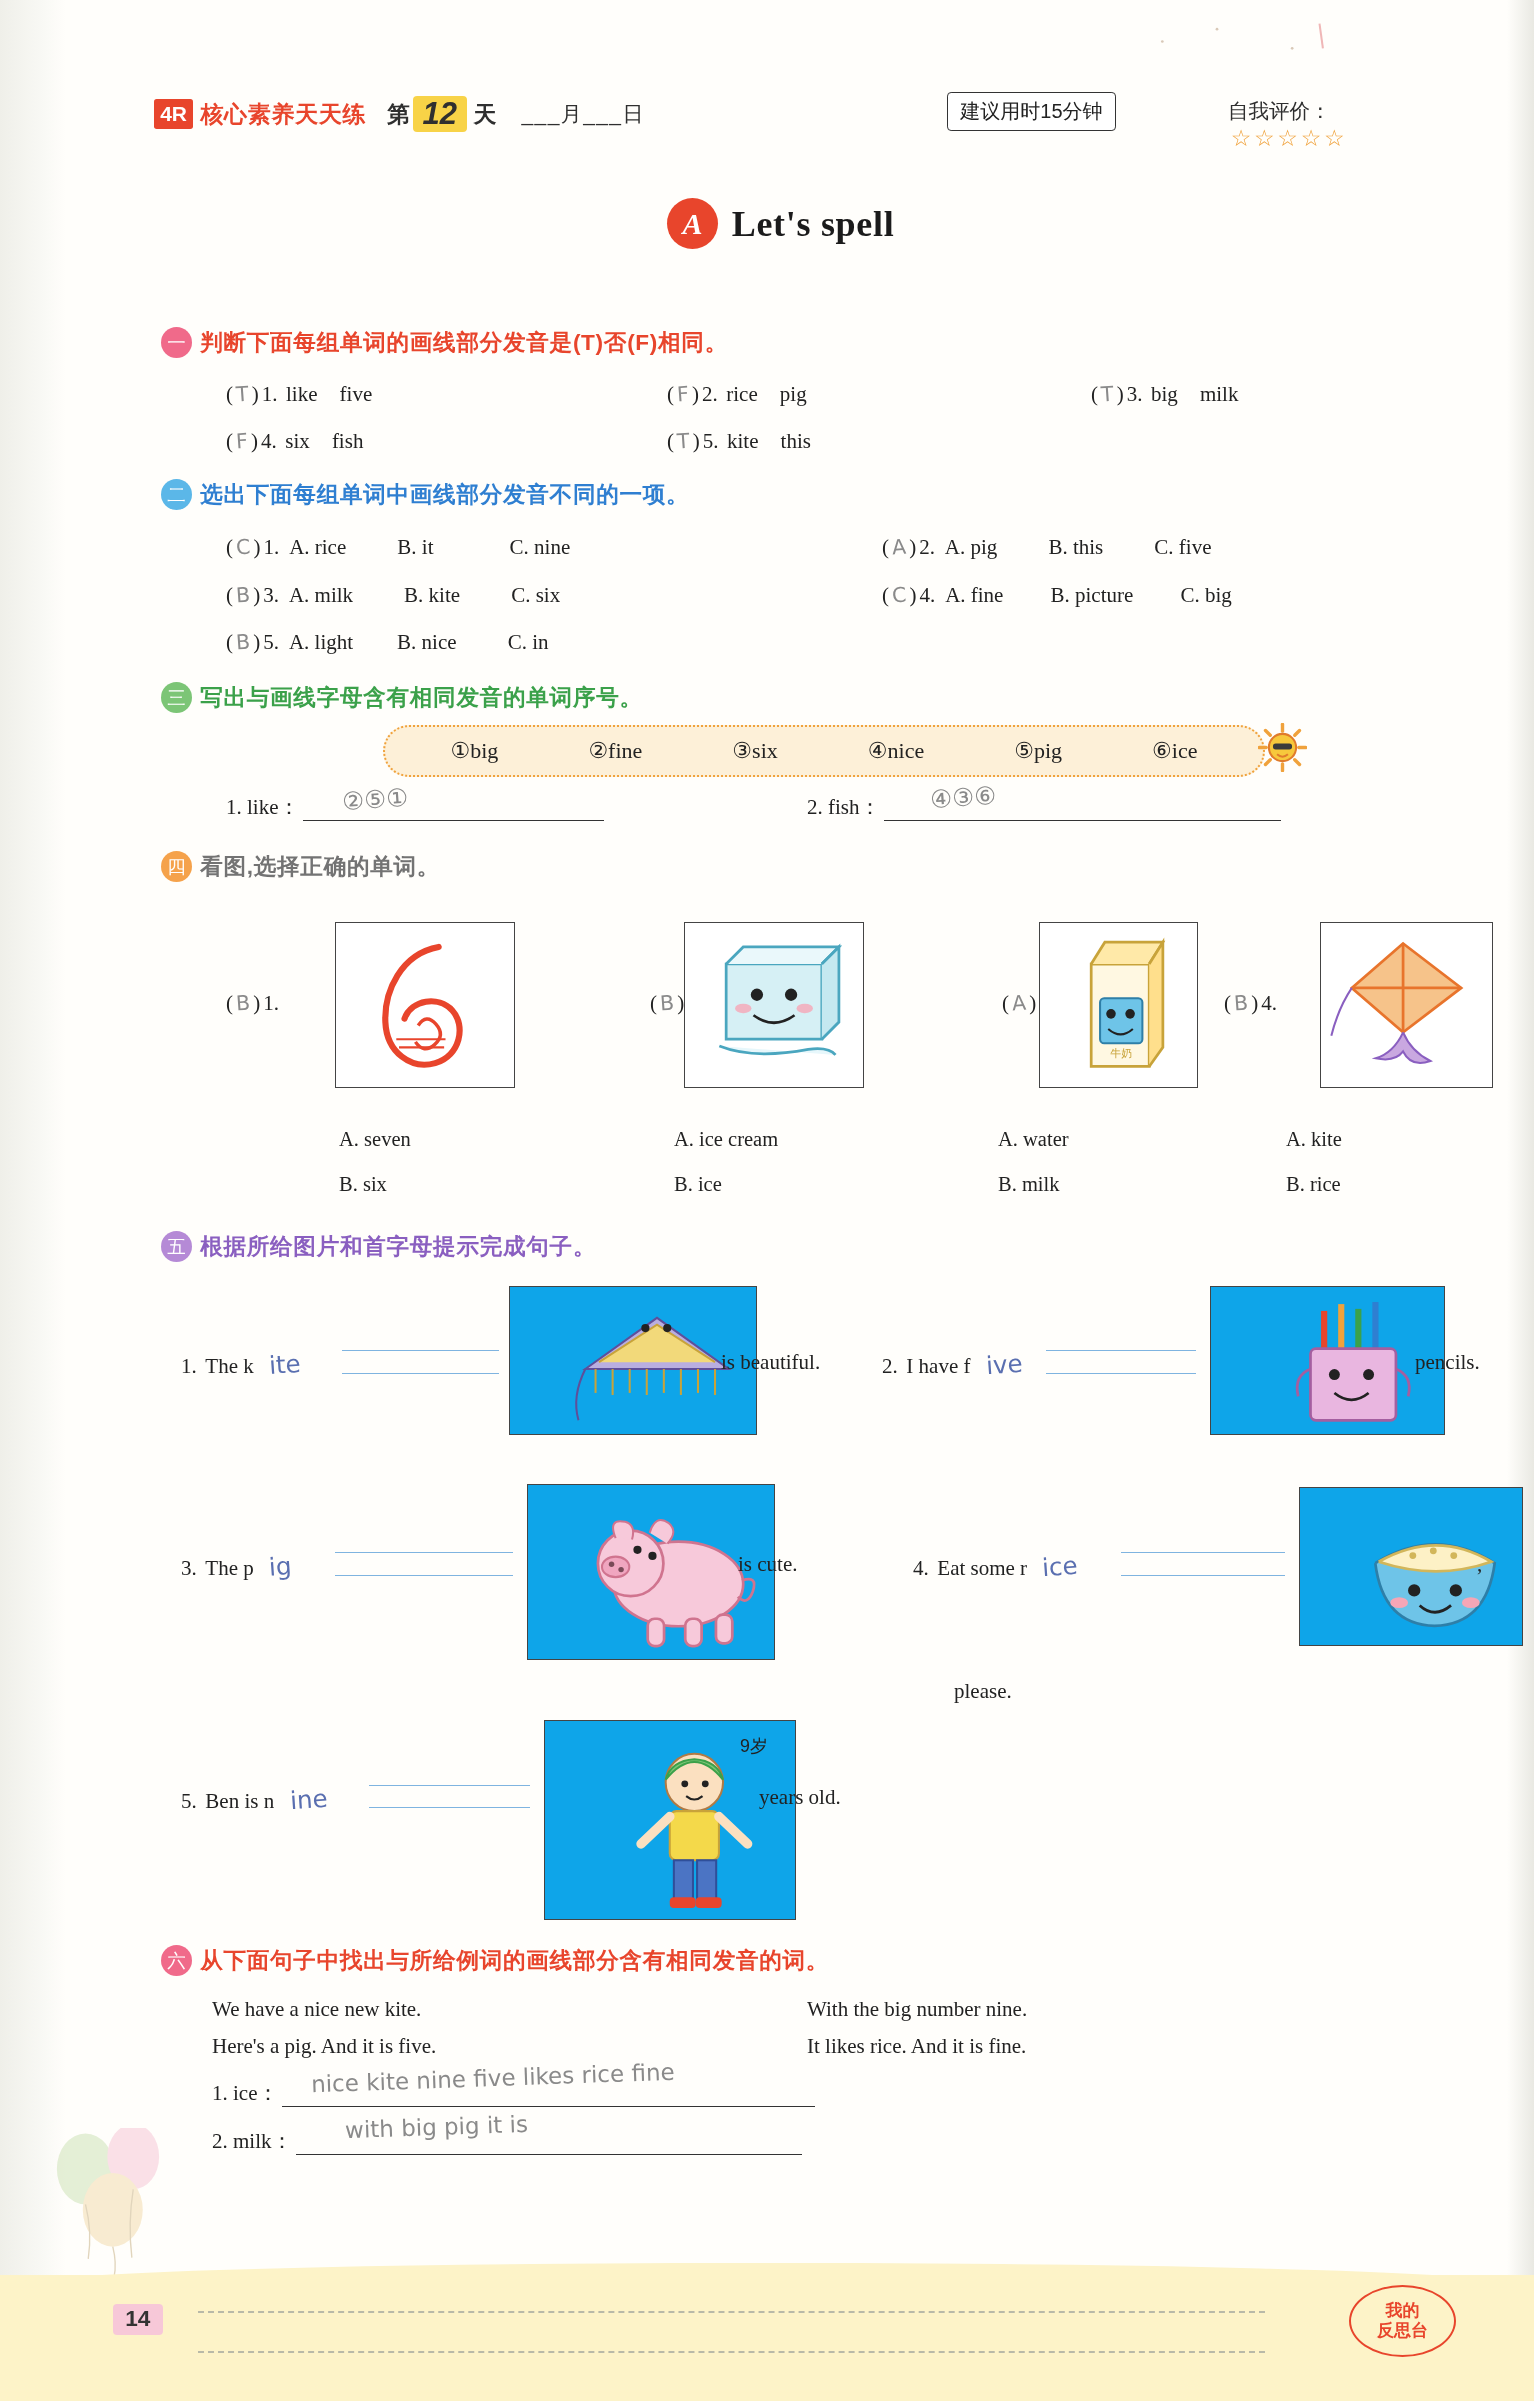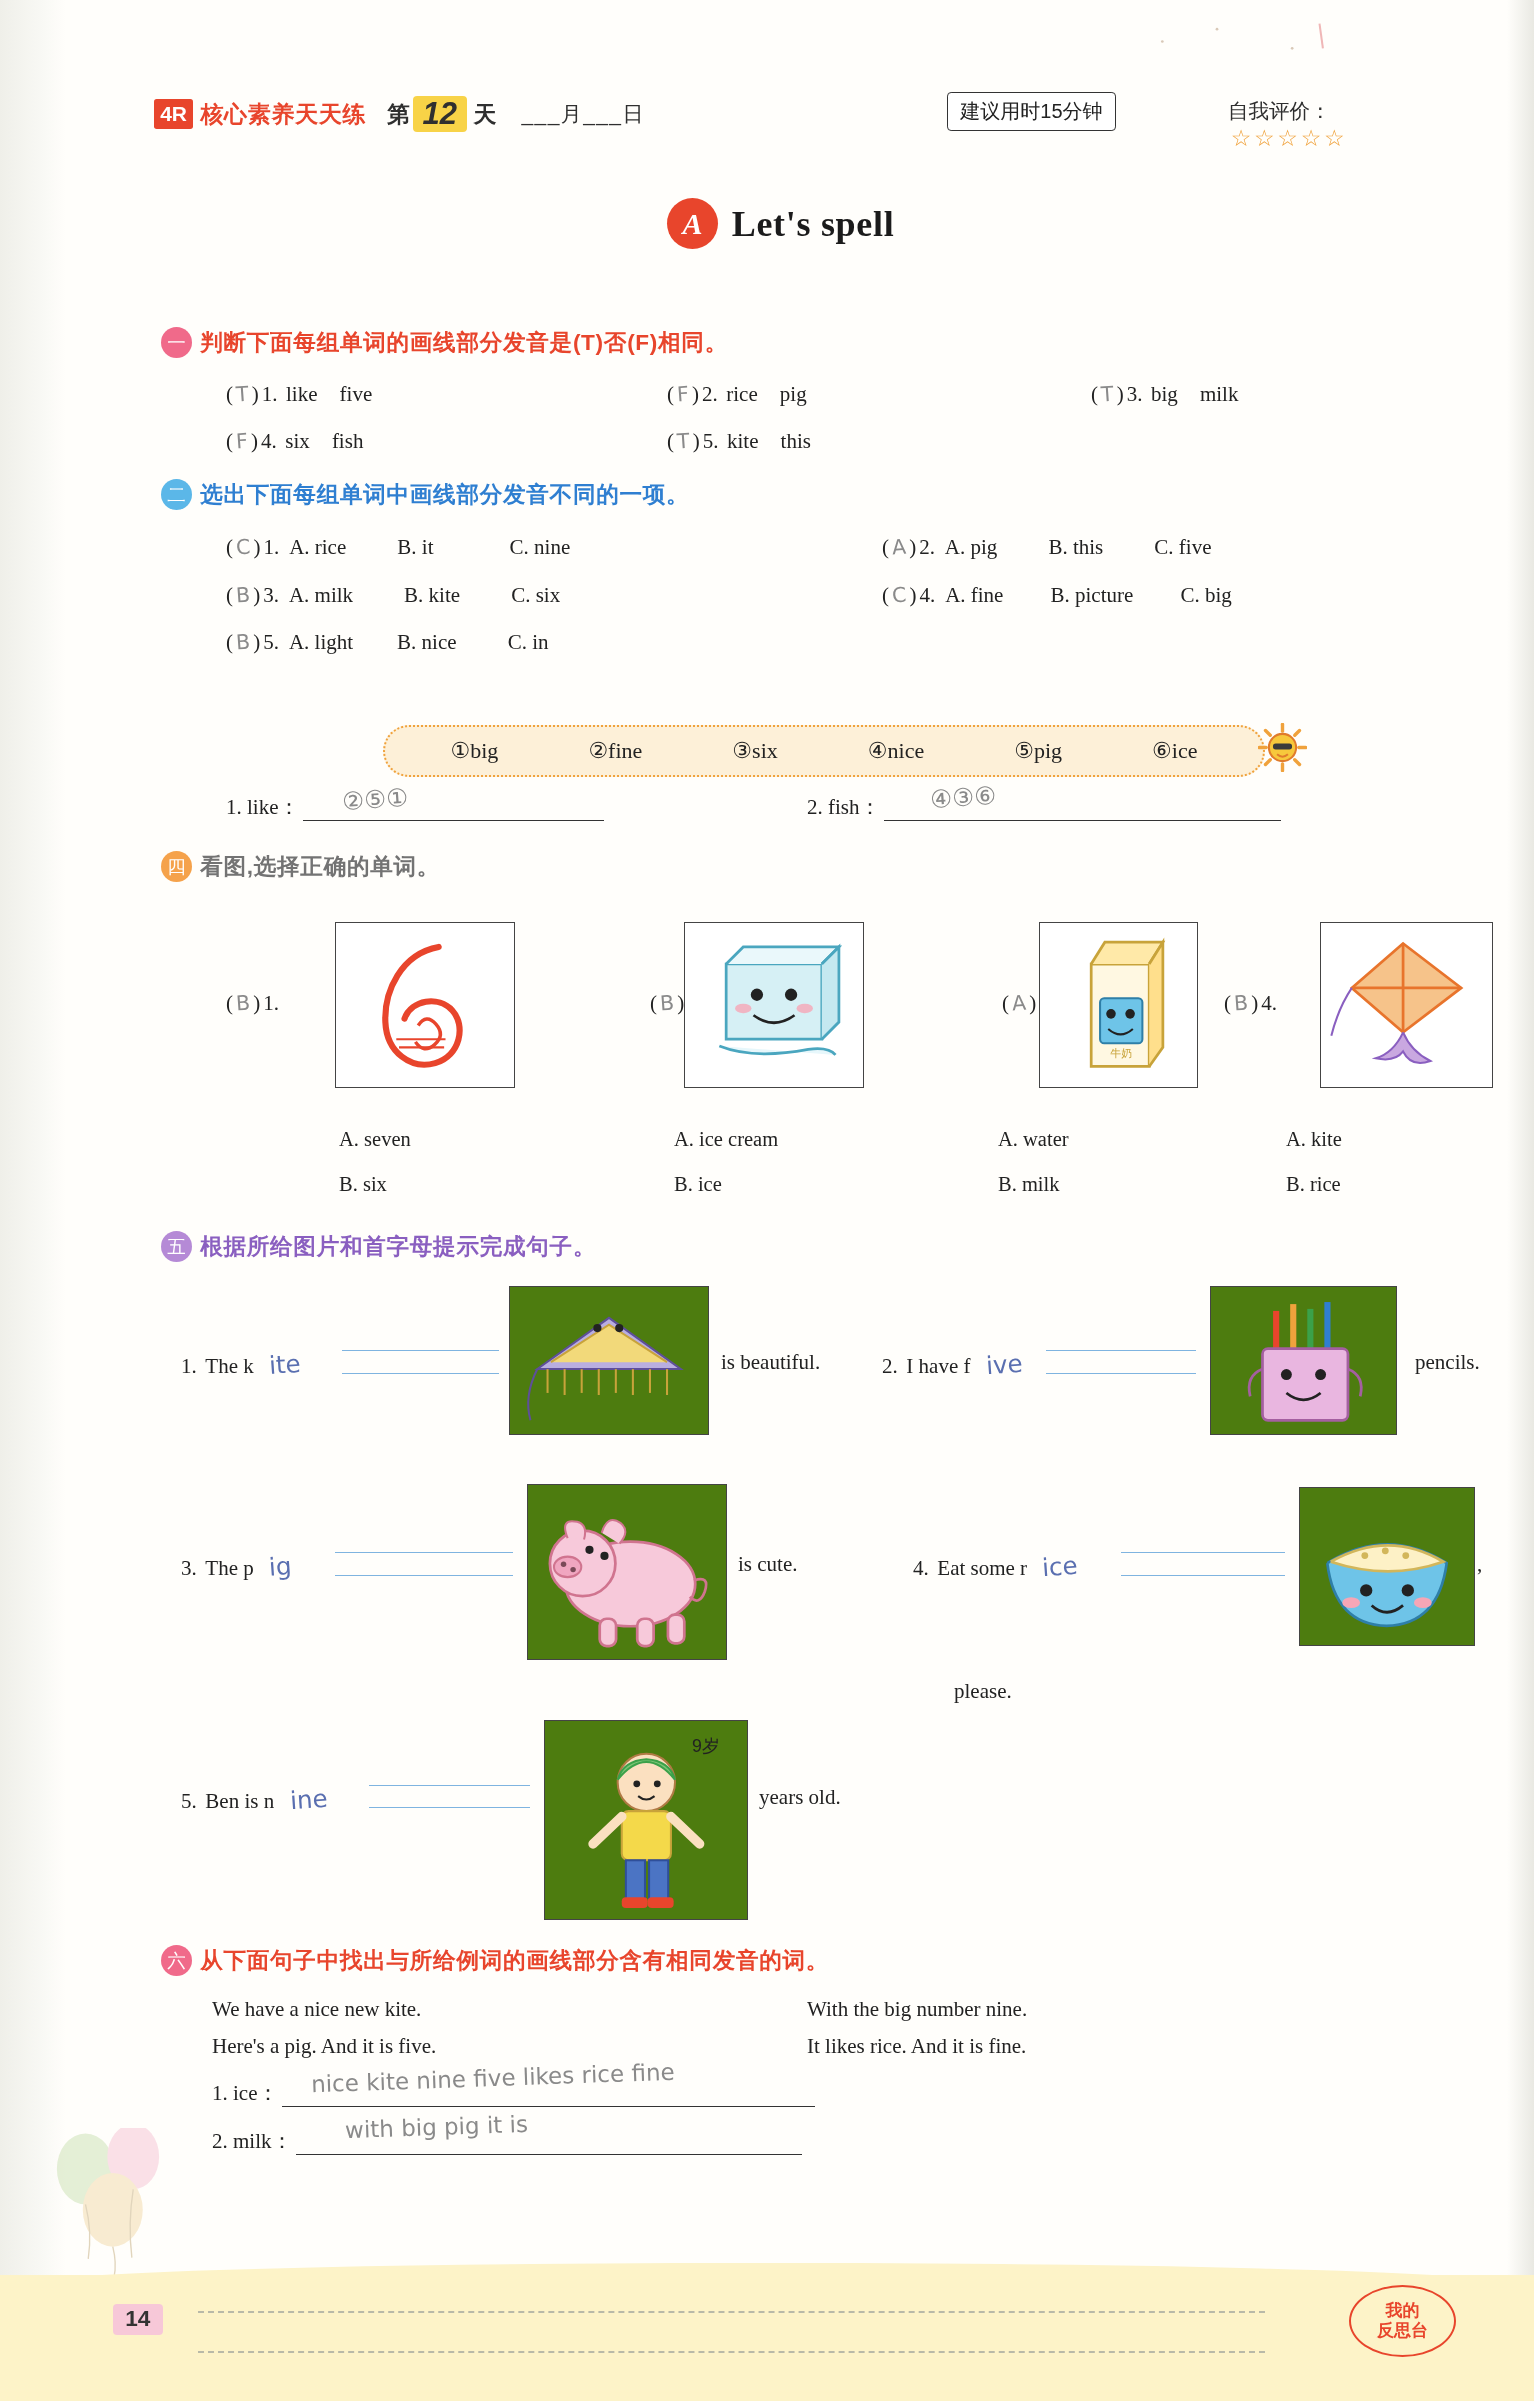--- a/index.html
+++ b/index.html
@@ -63,21 +63,21 @@
   .sun{position:absolute;left:1258px;top:723px;width:49px;height:49px;}
 
   
   .blank{display:inline-block;border-bottom:1.4px solid #333;height:24.6px;vertical-align:bottom;}
 
   
   .picbox{position:absolute;border:1.4px solid #444;background:#fff;}
   .optlabel{position:absolute;font-size:20.5px;color:#222;font-family:"Liberation Serif",serif;}
 
   
-  .imgbox{position:absolute;border:1.4px solid #444;background:#4d7c0f;}
+  .imgbox{position:absolute;border:1.4px solid #444;background:#0ea5e9;padding-left:48px;}
 
   
   .wline{position:absolute;height:0;border-top:1.4px solid #7fb4e0;}
 
   
   .footer{position:absolute;left:0;bottom:0;width:100%;height:126px;background:#fdf3c8;}
   .footer .wave{position:absolute;top:-12.3px;left:0;width:100%;height:24.6px;background:#fdf3c8;border-radius:50%/100% 100% 0 0;}
   .pagenum{position:absolute;left:113px;bottom:66px;background:#f7c8d8;color:#333;font-size:22.6px;font-weight:bold;padding:2.7px 12.3px;border-radius:4.1px;}
   .dashline{position:absolute;left:198px;height:0;border-top:2.1px dashed #b9b9a8;width:1067px;}
   .stamp{position:absolute;right:82px;bottom:41px;width:103px;height:75px;}
@@ -205,20 +205,23 @@
   <div class="row" style="left:226px;top:630px;">
     <span class="body-line">(</span>
     <span class="hw">B</span>
     <span class="body-line">)</span>
     <span class="body-line">5.</span>
     <span class="body-line" style="margin-left:6.8px">A. light</span>
     <span class="body-line" style="margin-left:41px">B. nice</span>
     <span class="body-line" style="margin-left:48px">C. in</span>
   </div>
 
+  <div class="q" style="left:161px;top:682px;">
+    <span class="qnum green">三</span><span class="qtext green">写出与画线字母含有相同发音的单词序号。</span>
+  </div>
 
   <div class="bank">
     <span>①big</span>
     <span>②fine</span>
     <span>③six</span>
     <span>④nice</span>
     <span>⑤pig</span>
     <span>⑥ice</span>
   </div>
   <svg class="sun" viewBox="0 0 72 72">

